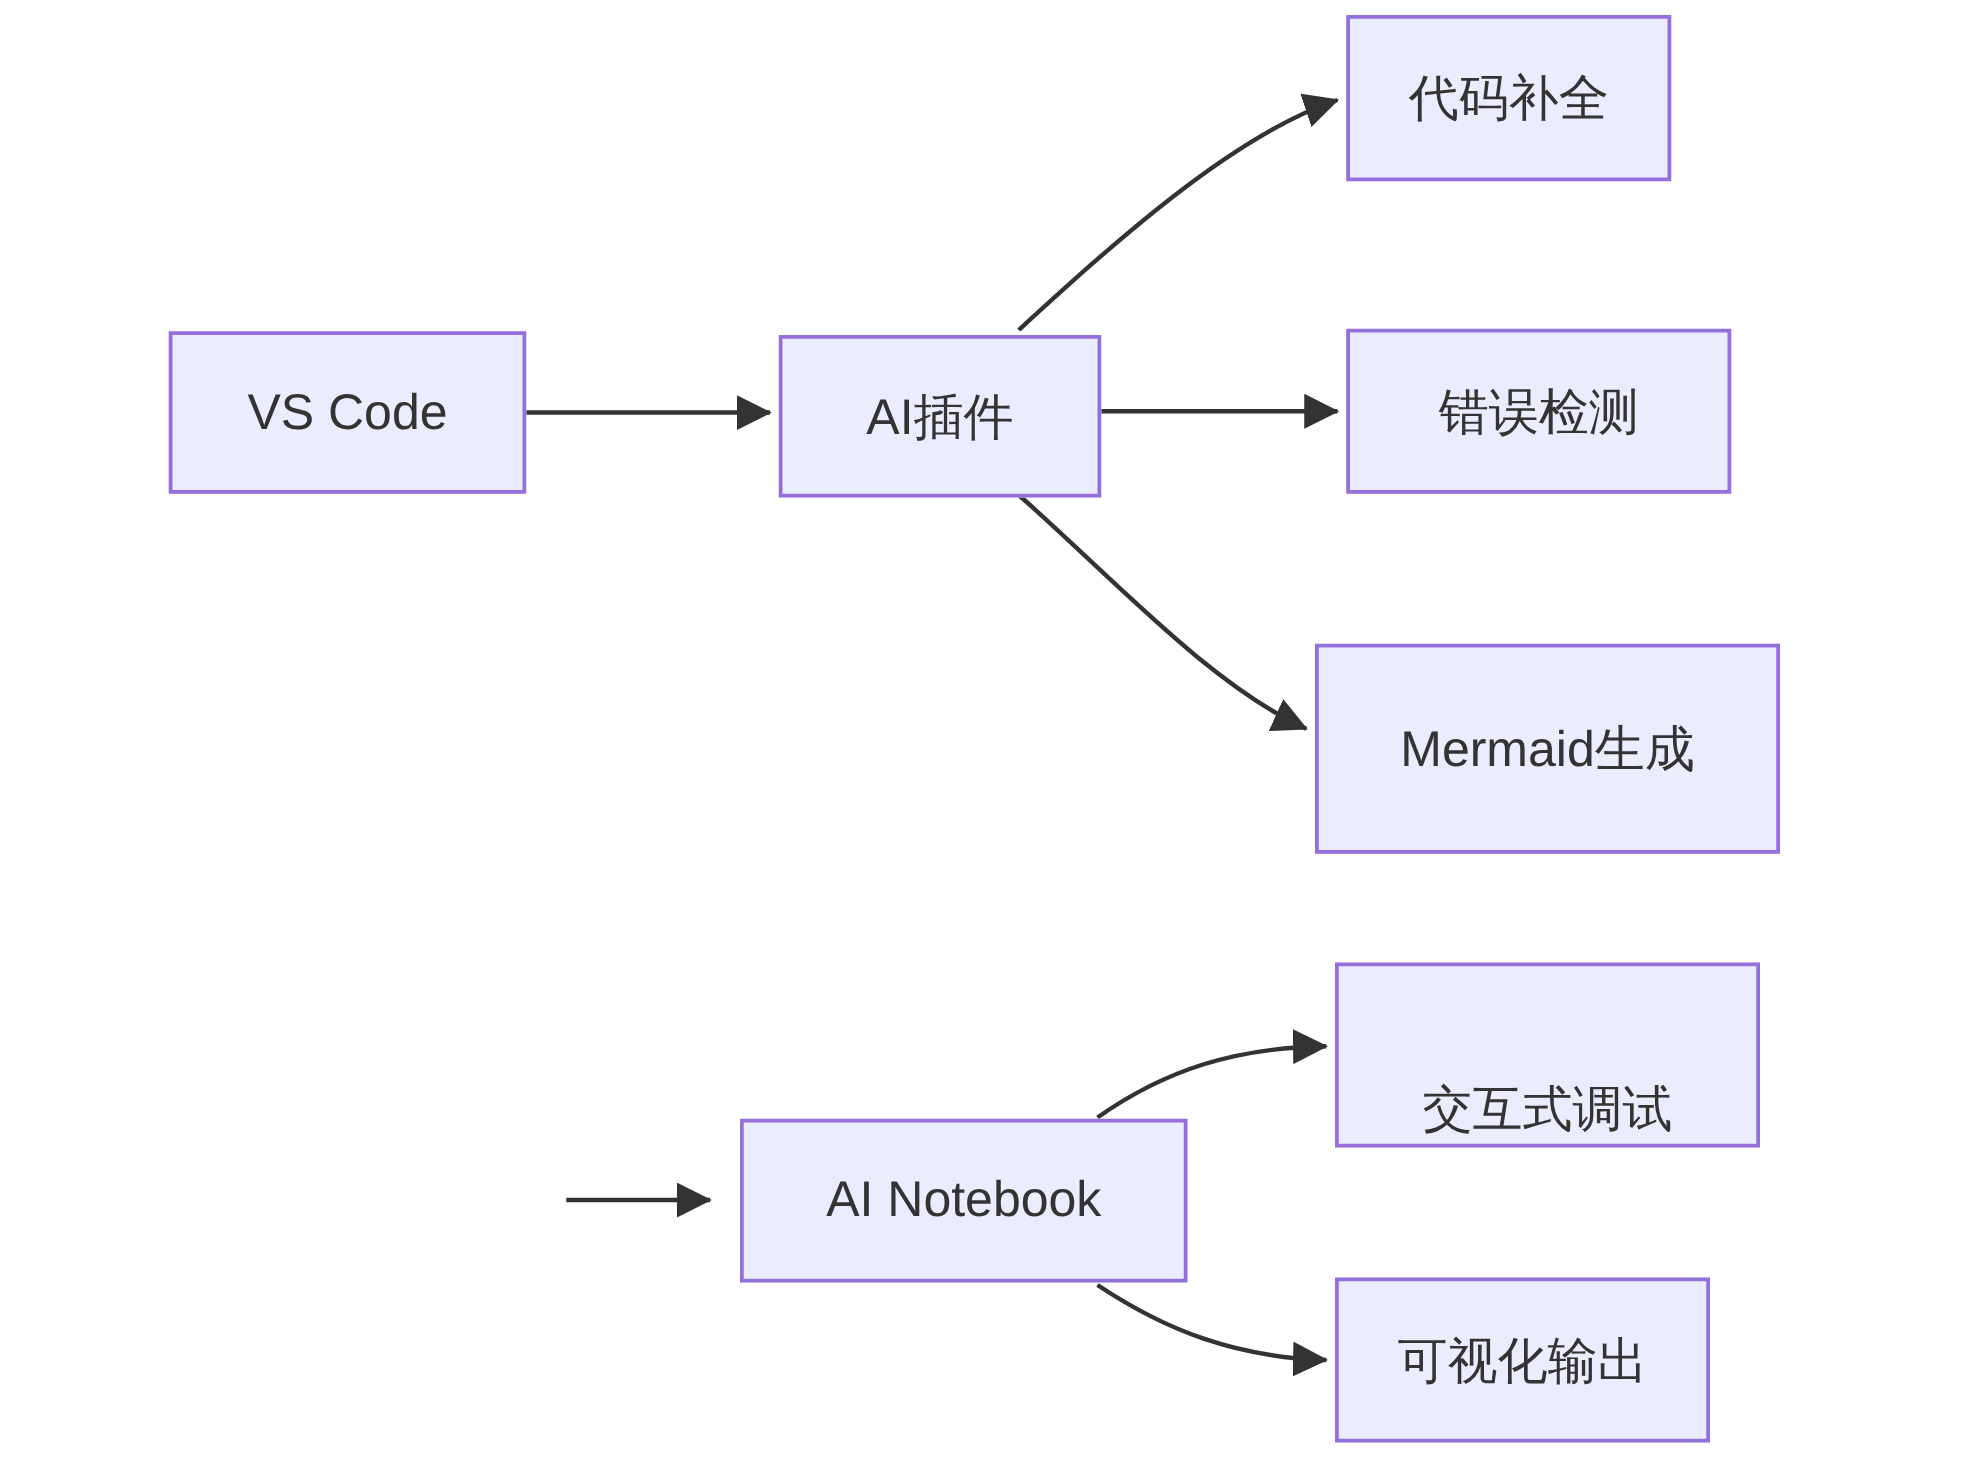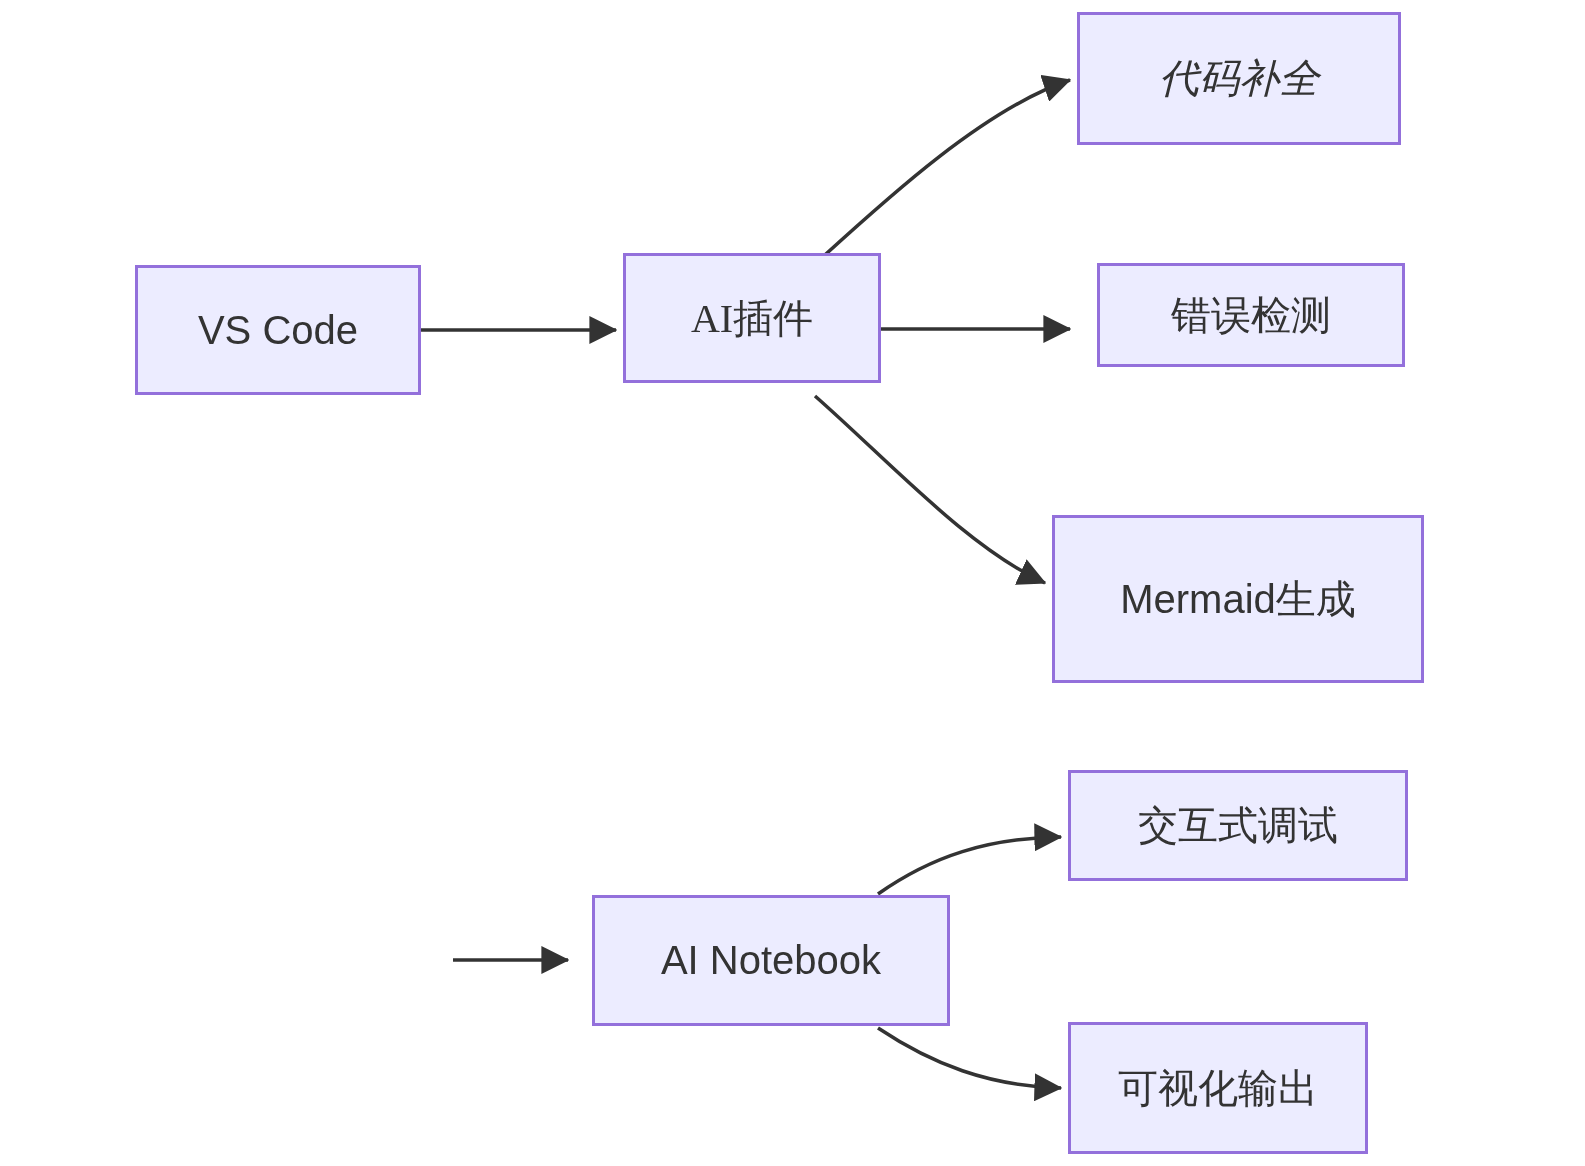--- a/index.html
+++ b/index.html
@@ -37,27 +37,27 @@
     justify-content: center;
   }
   .node .label {
     color: #333333;
     font-size: 40px;
     white-space: nowrap;
     text-align: center;
   }
   
   #node-vscode                { left: 135px;  top: 265px;  width: 286px; height: 130px; }
-  #node-ai-plugin             { left: 623px;  top: 253px;  width: 258px; height: 130px; font-family: Liberation Serif, serif; }
-  #node-code-completion       { left: 1077px; top: 12px;   width: 324px; height: 133px; font-style: italic; }
-  #node-error-detection       { left: 1077px; top: 263px;  width: 308px; height: 104px; margin-left: 20px; }
+  #node-ai-plugin             { left: 623px;  top: 268px;  width: 258px; height: 130px; }
+  #node-code-completion       { left: 1077px; top: 12px;   width: 260px; height: 133px; }
+  #node-error-detection       { left: 1077px; top: 263px;  width: 308px; height: 132px; }
   #node-mermaid-generation    { left: 1052px; top: 515px;  width: 372px; height: 168px; }
   #node-jupyter-lab           { left: 102px;  top: 895px;  width: 351px; height: 131px; }
   #node-ai-notebook           { left: 575px;  top: 895px;  width: 358px; height: 131px; margin-left: 17px; }
-  #node-interactive-debugging { left: 1068px; top: 770px;  width: 340px; height: 111px; }
+  #node-interactive-debugging { left: 1068px; top: 770px;  width: 340px; height: 148px; align-items: flex-end; }
   #node-visual-output         { left: 1068px; top: 1022px; width: 300px; height: 132px; }
 </style>
 </head>
 <body>
 
 <div class="canvas">
 
   <svg class="edges-layer" width="1585" height="1166" viewBox="0 0 1585 1166" xmlns="http://www.w3.org/2000/svg">
     <defs>
       <marker id="arrowhead" viewBox="0 0 10 10" refX="9.5" refY="5" markerWidth="8" markerHeight="8" orient="auto-start-reverse">

